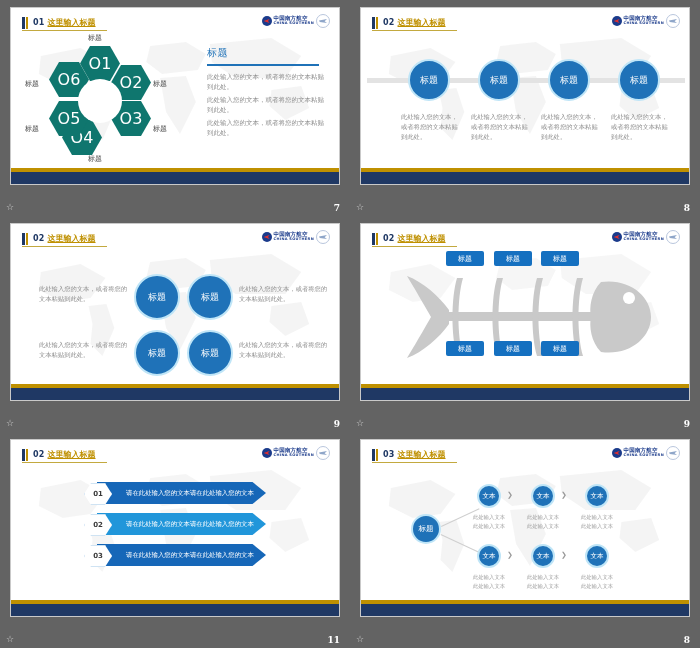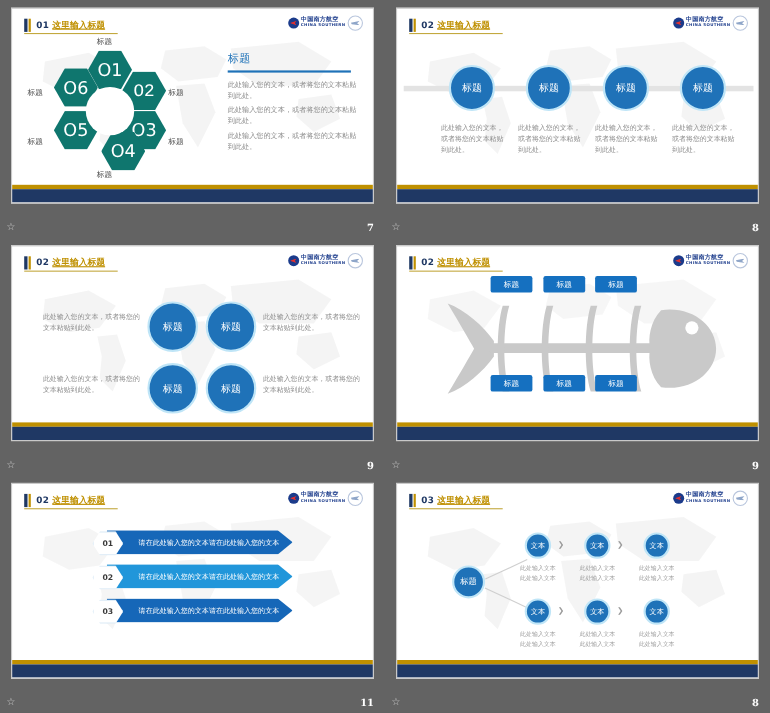--- a/index.html
+++ b/index.html
@@ -55,23 +55,23 @@
   .pnum{position:absolute;right:10px;bottom:3px;font-size:9px;font-weight:bold;color:#ffffff;
         font-family:"DejaVu Serif","Liberation Serif",serif;}
   
   .hexwrap{position:absolute;left:14px;top:24px;width:150px;height:135px;}
   .hex{
     position:absolute;width:40px;height:35px;background:#0f766e;
     clip-path:polygon(25% 0,75% 0,100% 50%,75% 100%,25% 100%,0 50%);
     color:#fff;font-size:16px;display:flex;align-items:center;justify-content:center;
   }
   .hx1{left:55px;top:14px;}
-  .hx2{left:86px;top:33px;font-family:Liberation Mono, monospace;}
+  .hx2{left:86px;top:33px;}
   .hx3{left:86px;top:69px;}
-  .hx4{left:67px;top:88px;}
+  .hx4{left:37px;top:88px;}
   .hx5{left:24px;top:69px;}
   .hx6{left:24px;top:30px;}
   .hexhole{position:absolute;left:53px;top:47px;width:44px;height:44px;border-radius:50%;background:#fff;}
   .hlbl{position:absolute;font-size:7px;color:#4a4a4a;white-space:nowrap;}
   .hl-top{left:63px;top:1px;}
   .hl-bot{left:63px;top:122px;}
   .hl-lt{left:0px;top:47px;}
   .hl-lb{left:0px;top:92px;}
   .hl-rt{left:128px;top:47px;}
   .hl-rb{left:128px;top:92px;}

